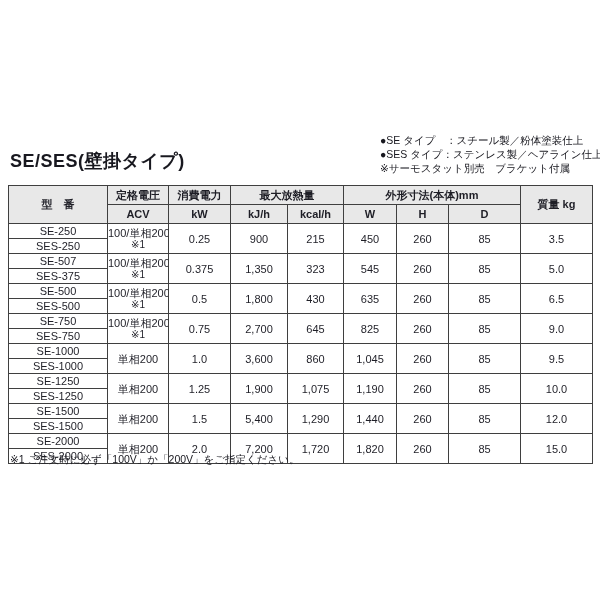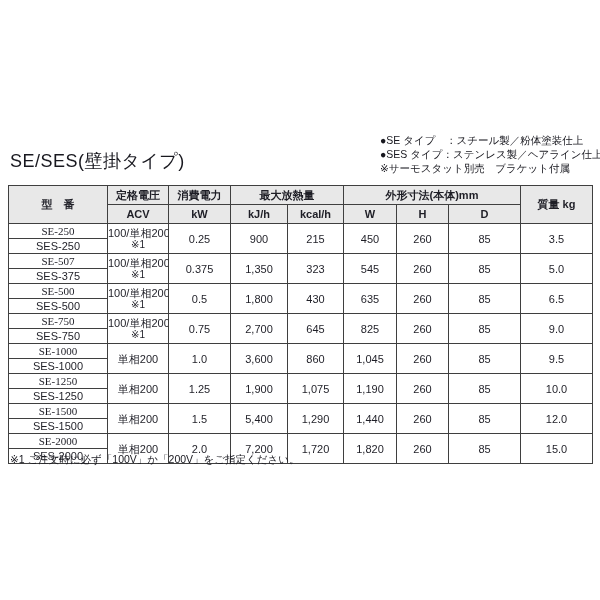--- a/index.html
+++ b/index.html
@@ -10,21 +10,21 @@
     color: #1e1e26;
     position: relative;
     overflow: hidden;
   }
   .canvas { position: absolute; inset: 0; }
 
   .title {
     position: absolute;
     left: 10px; top: 149px;
     font-size: 18px;
-    font-weight: normal;
+    font-weight: bold;
     letter-spacing: 0.5px;
     color: #18181f;
     white-space: nowrap;
   }
 
   .notes {
     position: absolute;
     left: 380px; top: 133px;
     font-size: 10.5px;
     line-height: 14px;
@@ -53,21 +53,21 @@
     font-size: 11px;
     font-weight: bold;
     height: 18px;
     color: #1e1e26;
   }
   table.spec tbody td {
     font-size: 11px;
     height: 14px;
     background: #ffffff;
   }
-  td.c-model-se  { border-bottom: 1px solid #8f8f8f; font-family: Liberation Serif, serif; }
+  td.c-model-se  { border-bottom: 1px solid #8f8f8f; }
   td.c-model-ses { border-top: 1px solid #8f8f8f; }
   td.c-voltage { font-size: 10.5px; line-height: 12px; margin-top: 16px; }
   td.c-voltage .v-note { display: block; font-size: 10px; line-height: 11px; }
 
   .footnote {
     position: absolute;
     left: 10px; top: 453px;
     font-size: 10.5px;
     color: #18181f;
     white-space: nowrap;

